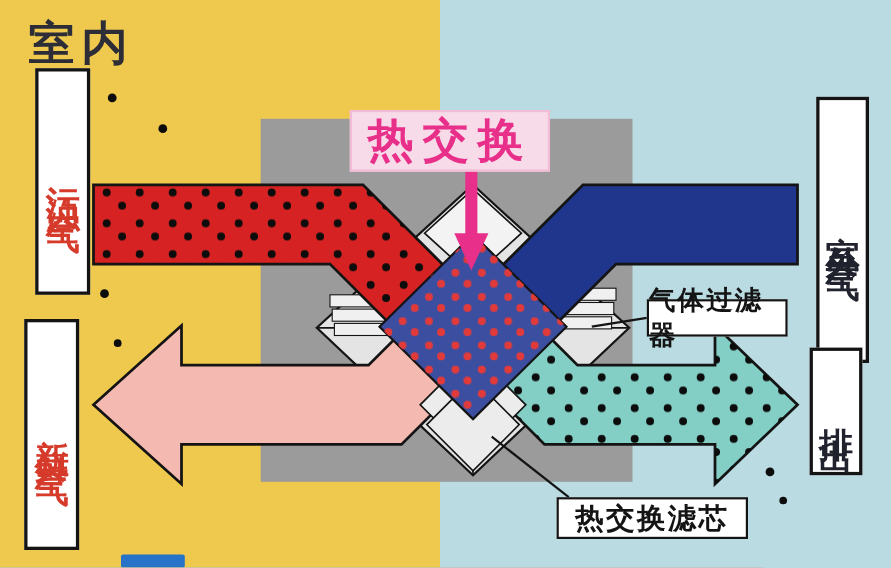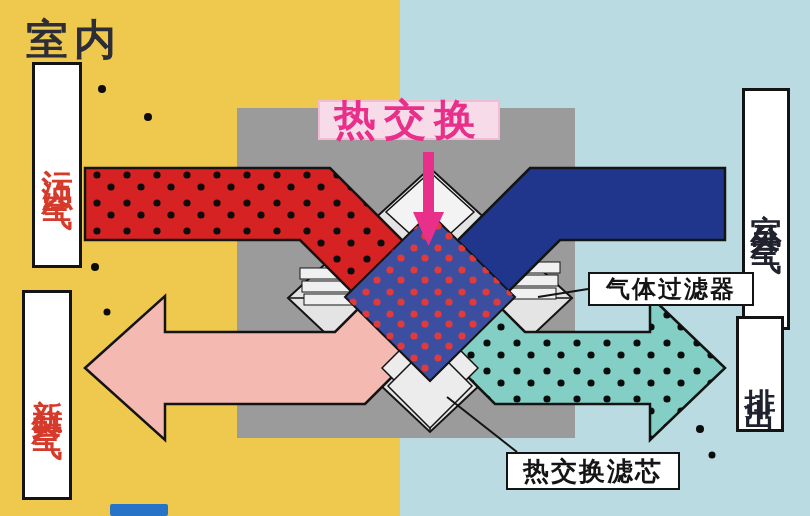--- a/index.html
+++ b/index.html
@@ -112,19 +112,19 @@
     <line x1="517" y1="452" x2="447" y2="397" stroke="#141414" stroke-width="2"></line>
   </svg>
 
   <div class="lbl corner" style="left:26px;top:12px;">室内</div>
 
   <div class="lbl vlabel red-text" style="left:32px;top:62px;width:50px;height:206px;">污浊空气</div>
   <div class="lbl vlabel red-text" style="left:22px;top:290px;width:50px;height:210px;">新鲜空气</div>
   <div class="lbl vlabel dark-text" style="left:742px;top:88px;width:48px;height:242px;">室外空气</div>
   <div class="lbl vlabel dark-text" style="left:736px;top:316px;width:48px;height:116px;">排出</div>
 
-  <div class="lbl hx" style="left:318px;top:100px;width:182px;height:40px;">热交换</div>
+  <div class="lbl hx" style="left:318px;top:100px;width:182px;height:56px;">热交换</div>
 
-  <div class="lbl callout" style="left:588px;top:272px;width:166px;height:34px;">气体过滤器</div>
+  <div class="lbl callout" style="left:588px;top:272px;width:128px;height:34px;">气体过滤器</div>
   <div class="lbl callout" style="left:506px;top:452px;width:174px;height:38px;font-size:26px;">热交换滤芯</div>
 
   <div class="watermark"></div>
 </div>
 
 </body></html>

